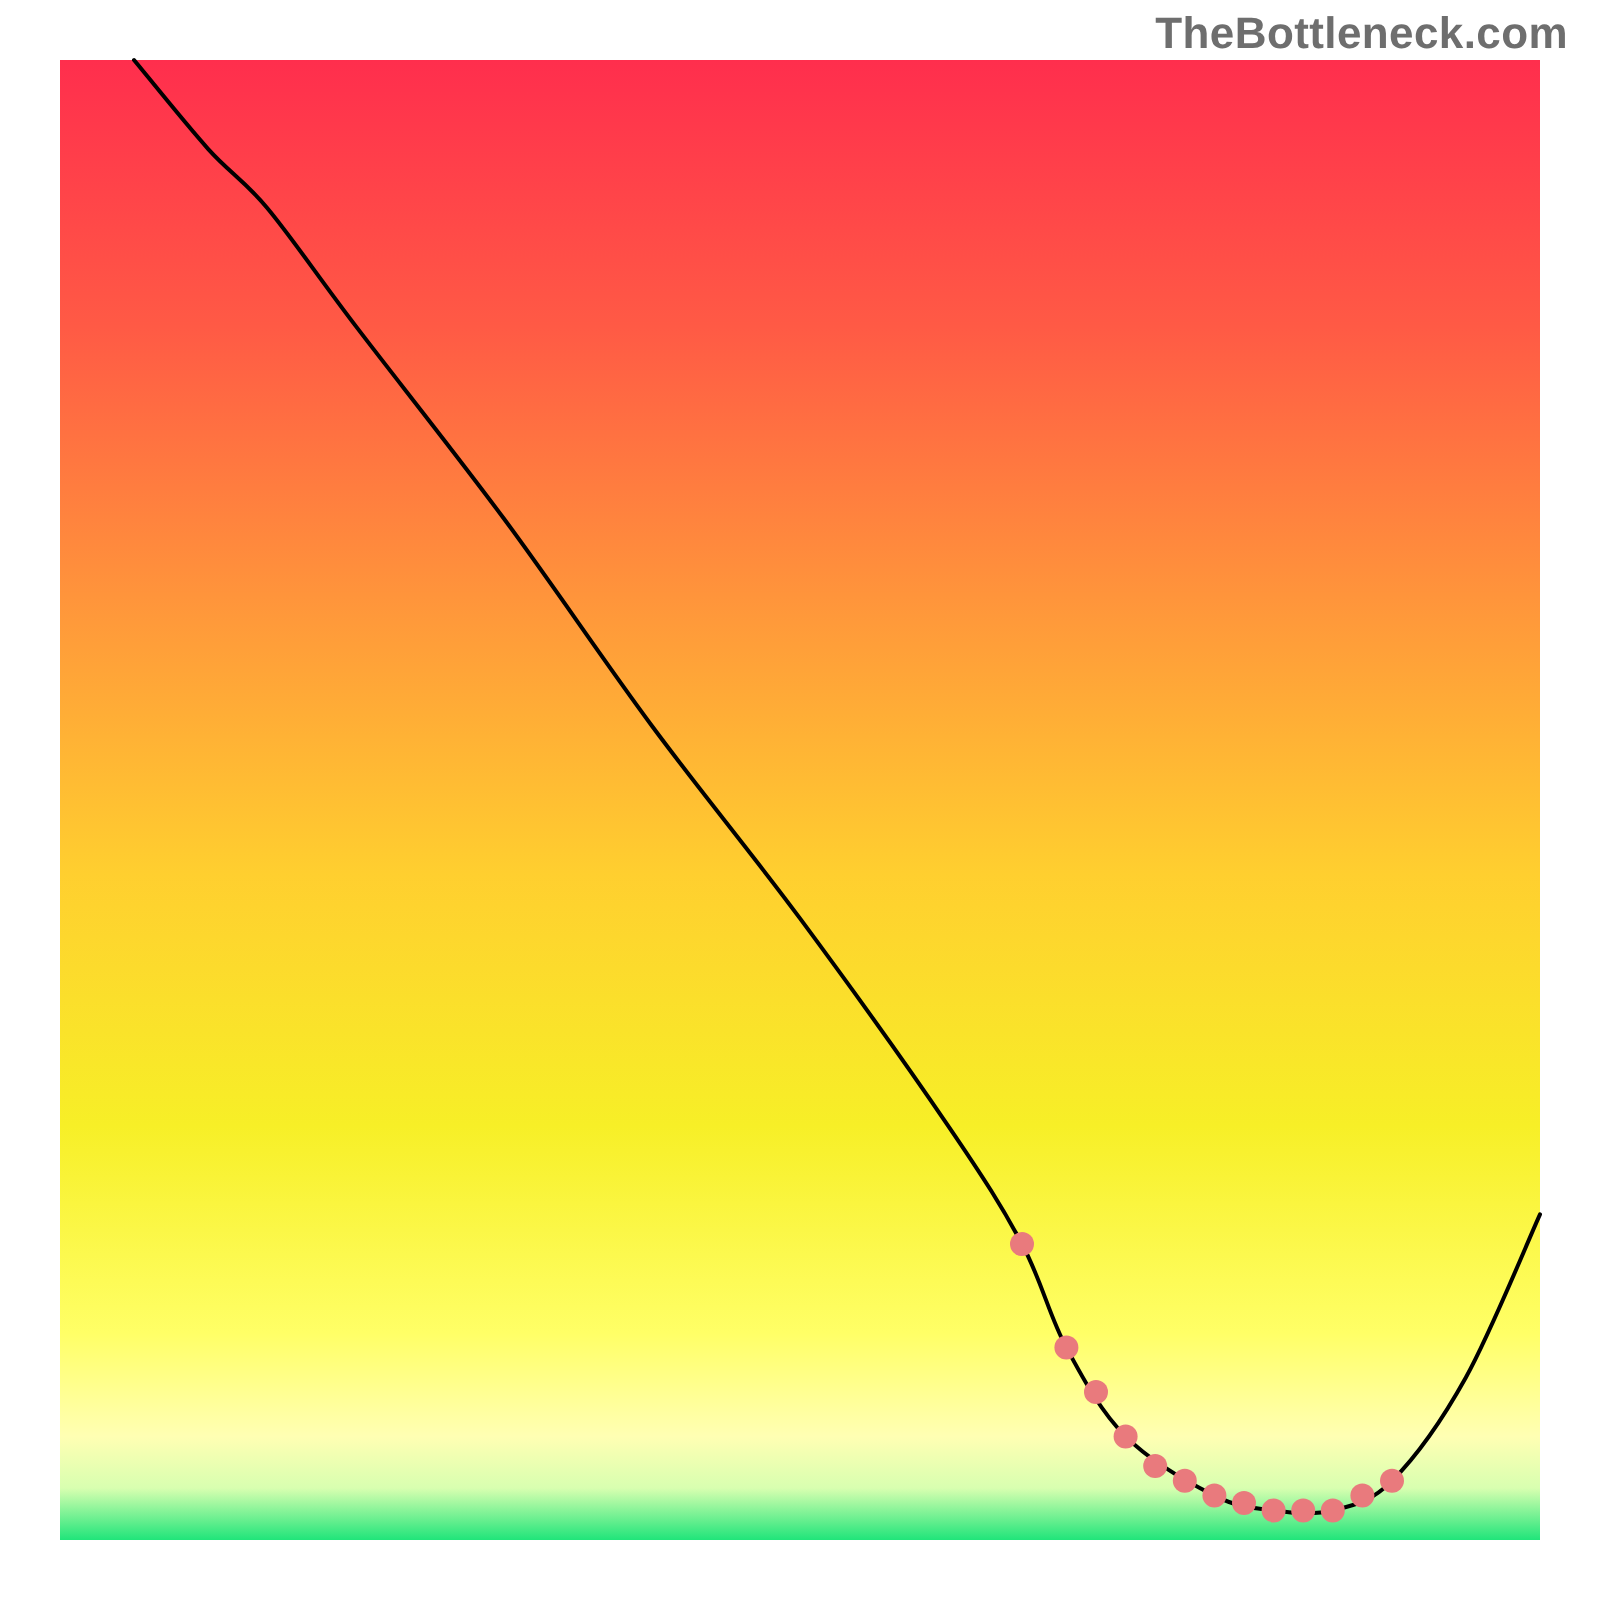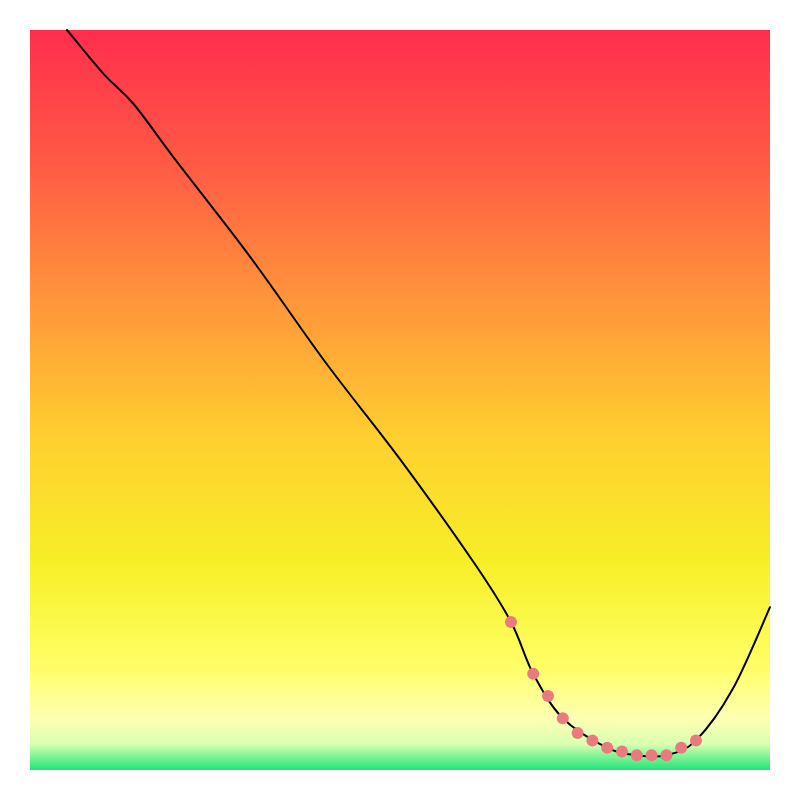--- a/index.html
+++ b/index.html
@@ -4,20 +4,21 @@
 <style>
   html,body{margin:0;padding:0;width:800px;height:800px;overflow:hidden;background:#fff;font-family:Arial,Helvetica,sans-serif}
   .stage{position:relative;width:800px;height:800px}
   .watermark{position:absolute;top:4px;right:16px;font-size:22px;font-weight:600;color:#6e6e6e;letter-spacing:.2px}
   svg{display:block}
 </style>
 </head>
 <body>
 <div class="stage">
 
+<div class="watermark">TheBottleneck.com</div>
 
 <svg id="chart-svg" width="800" height="800" viewBox="0 0 800 800">
   <defs>
     <linearGradient id="bg-grad" x1="0" y1="0" x2="0" y2="1">
           <stop offset="0%" stop-color="#ff2e4d"></stop>
           <stop offset="18%" stop-color="#ff5a45"></stop>
           <stop offset="38%" stop-color="#ff9a3a"></stop>
           <stop offset="55.00000000000001%" stop-color="#ffcf2f"></stop>
           <stop offset="72%" stop-color="#f7ef27"></stop>
           <stop offset="86%" stop-color="#ffff66"></stop>

